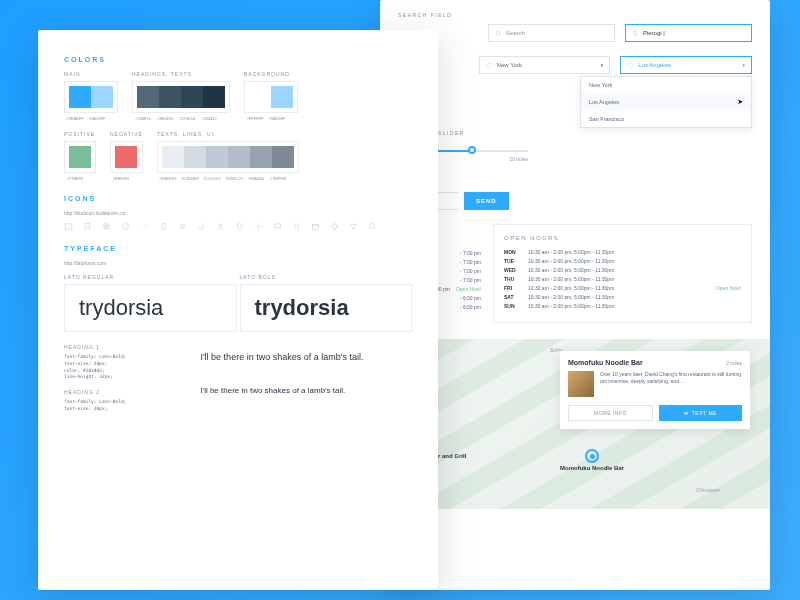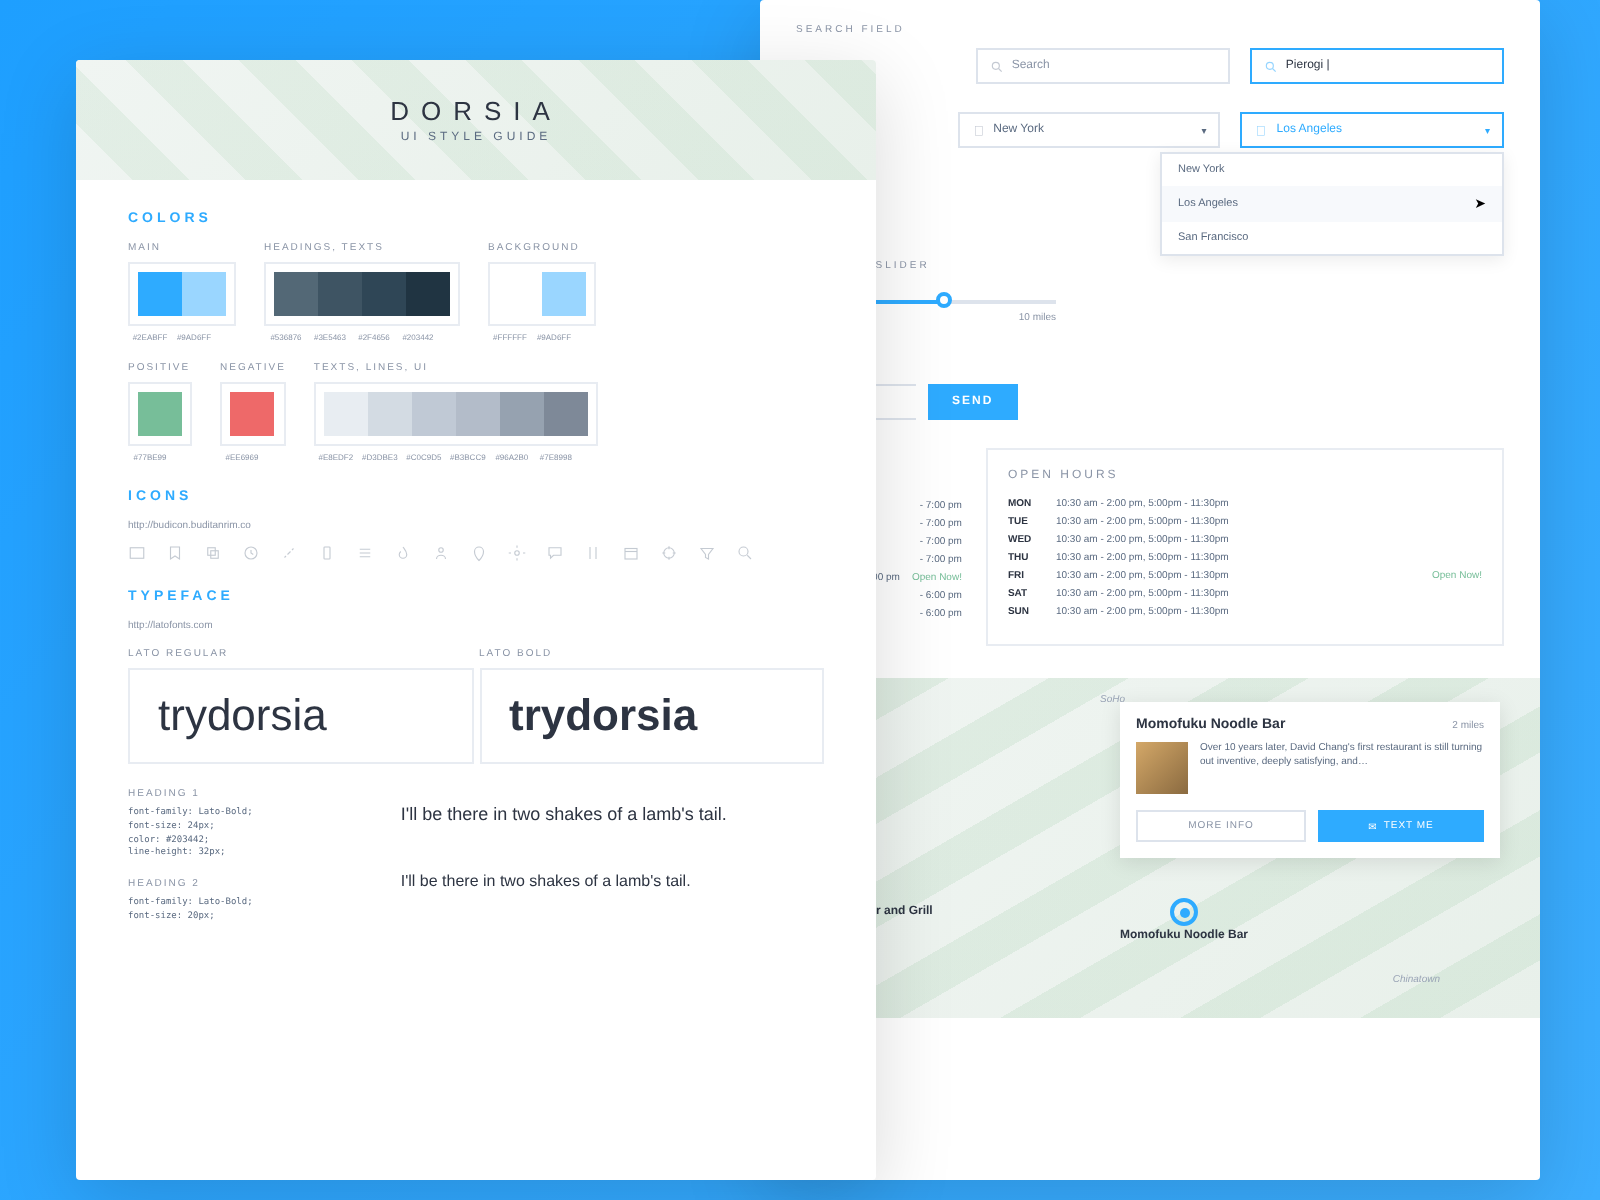--- a/index.html
+++ b/index.html
@@ -229,24 +229,20 @@
         <div class="mc-btn mc-text-btn">
             <span>✉</span>
             <span>TEXT ME</span>
           </div>
       </div>
     </div>
   </div>
 </div>
 
 <div class="panel front-panel">
-  <div class="map-header">
-    <div class="brand">DORSIA</div>
-    <div class="brand-sub">UI STYLE GUIDE</div>
-  </div>
 
   <div class="section-title">COLORS</div>
 
   <div class="color-row">
     <div class="color-group">
       <div class="sub-label">MAIN</div>
       <div class="swatch-box" id="sw-main">
           <div class="swatch" style="background: rgb(46, 171, 255);"></div>
           <div class="swatch" style="background: rgb(154, 214, 255);"></div>
         </div>

